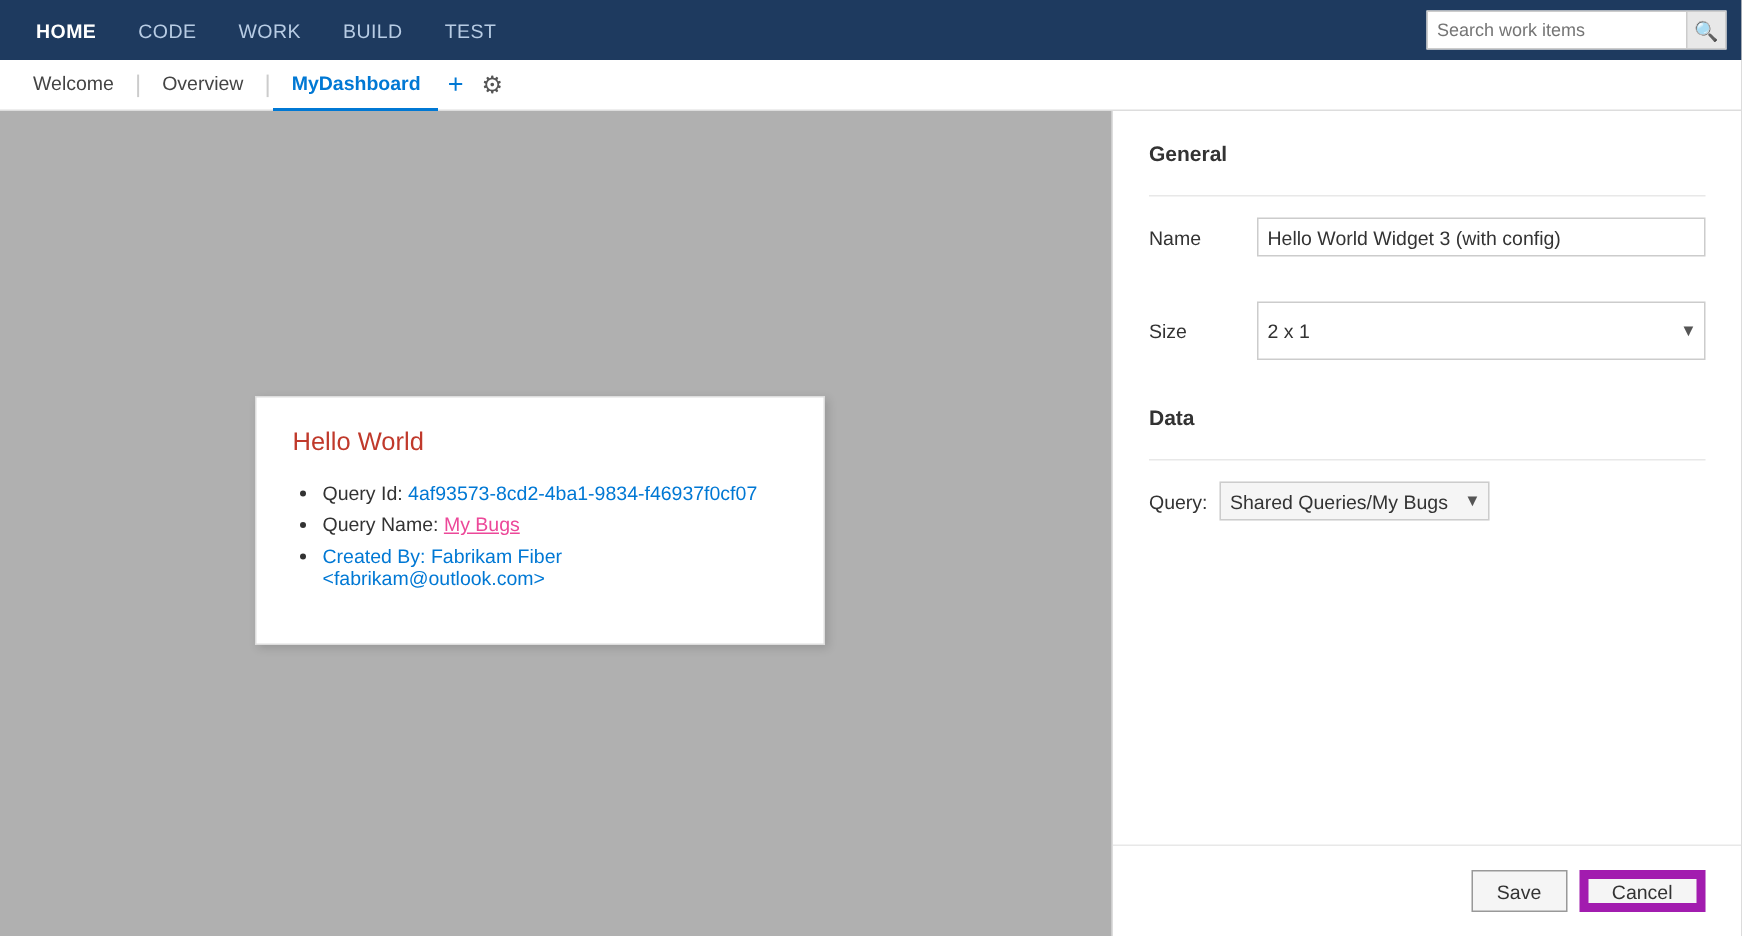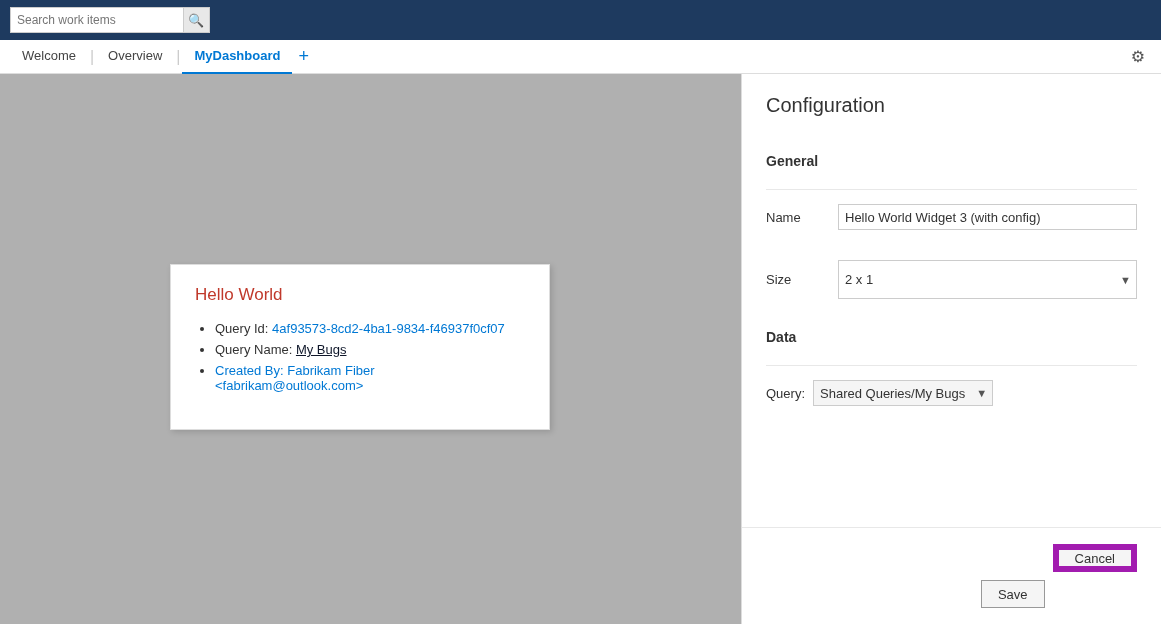--- a/index.html
+++ b/index.html
@@ -69,21 +69,21 @@
     }
 
     
     .sub-nav {
       background: #fff;
       border-bottom: 1px solid #ddd;
       display: flex;
       align-items: center;
       height: 34px;
       padding: 0 10px;
-      justify-content: space-between;
+      justify-content: flex-start;
     }
     .sub-nav-left {
       display: flex;
       align-items: center;
       gap: 0;
     }
     .sub-nav-item {
       color: #444;
       padding: 0 12px;
       height: 34px;
@@ -164,21 +164,21 @@
       font-size: 13px;
       color: #333;
     }
     .widget-list li span.label {
       color: #333;
     }
     .widget-list li span.value-blue {
       color: #0078d4;
     }
     .widget-list li span.value-orange {
-      color: #0f172a;
+      color: #ec4899;
       text-decoration: underline;
     }
 
     
     .config-panel {
       width: 420px;
       background: #fff;
       border-left: 1px solid #ddd;
       display: flex;
       flex-direction: column;
@@ -302,27 +302,33 @@
       font-size: 13px;
       cursor: pointer;
       border: 6px solid #a21caf;
       background: #f5f5f5;
       color: #333;
     }
     .btn-primary {
       background: #f5f5f5;
       color: #333;
       border: 1px solid #999;
-      margin-top: 36px;
     }
   </style>
 </head>
 <body>
 
 <div class="top-nav">
+  <div class="top-nav-left">
+    <div class="nav-item active">HOME</div>
+    <div class="nav-item">CODE</div>
+    <div class="nav-item">WORK</div>
+    <div class="nav-item">BUILD</div>
+    <div class="nav-item">TEST</div>
+  </div>
   <div class="top-nav-right">
     <div class="search-box">
       <input class="search-input" type="text" placeholder="Search work items" style="">
       <button class="search-icon-btn">🔍</button>
     </div>
   </div>
 </div>
 
 <div class="sub-nav">
   <div class="sub-nav-left">
@@ -352,21 +358,20 @@
           <span class="label">Query Name: </span><span class="value-orange">My Bugs</span>
         </li>
         <li>
           <span class="value-blue">Created By: Fabrikam Fiber &lt;fabrikam@outlook.com&gt;</span>
         </li>
       </ul>
     </div>
   </div>
 
   <div class="config-panel">
-    <div class="config-title">Configuration</div>
     <div class="config-body">
 
       <div class="config-section-title">General</div>
 
       <div class="config-row">
         <span class="config-label">Name</span>
         <input class="config-input" type="text" value="Hello World Widget 3 (with config)" style="">
       </div>
 
       <div class="config-row">

